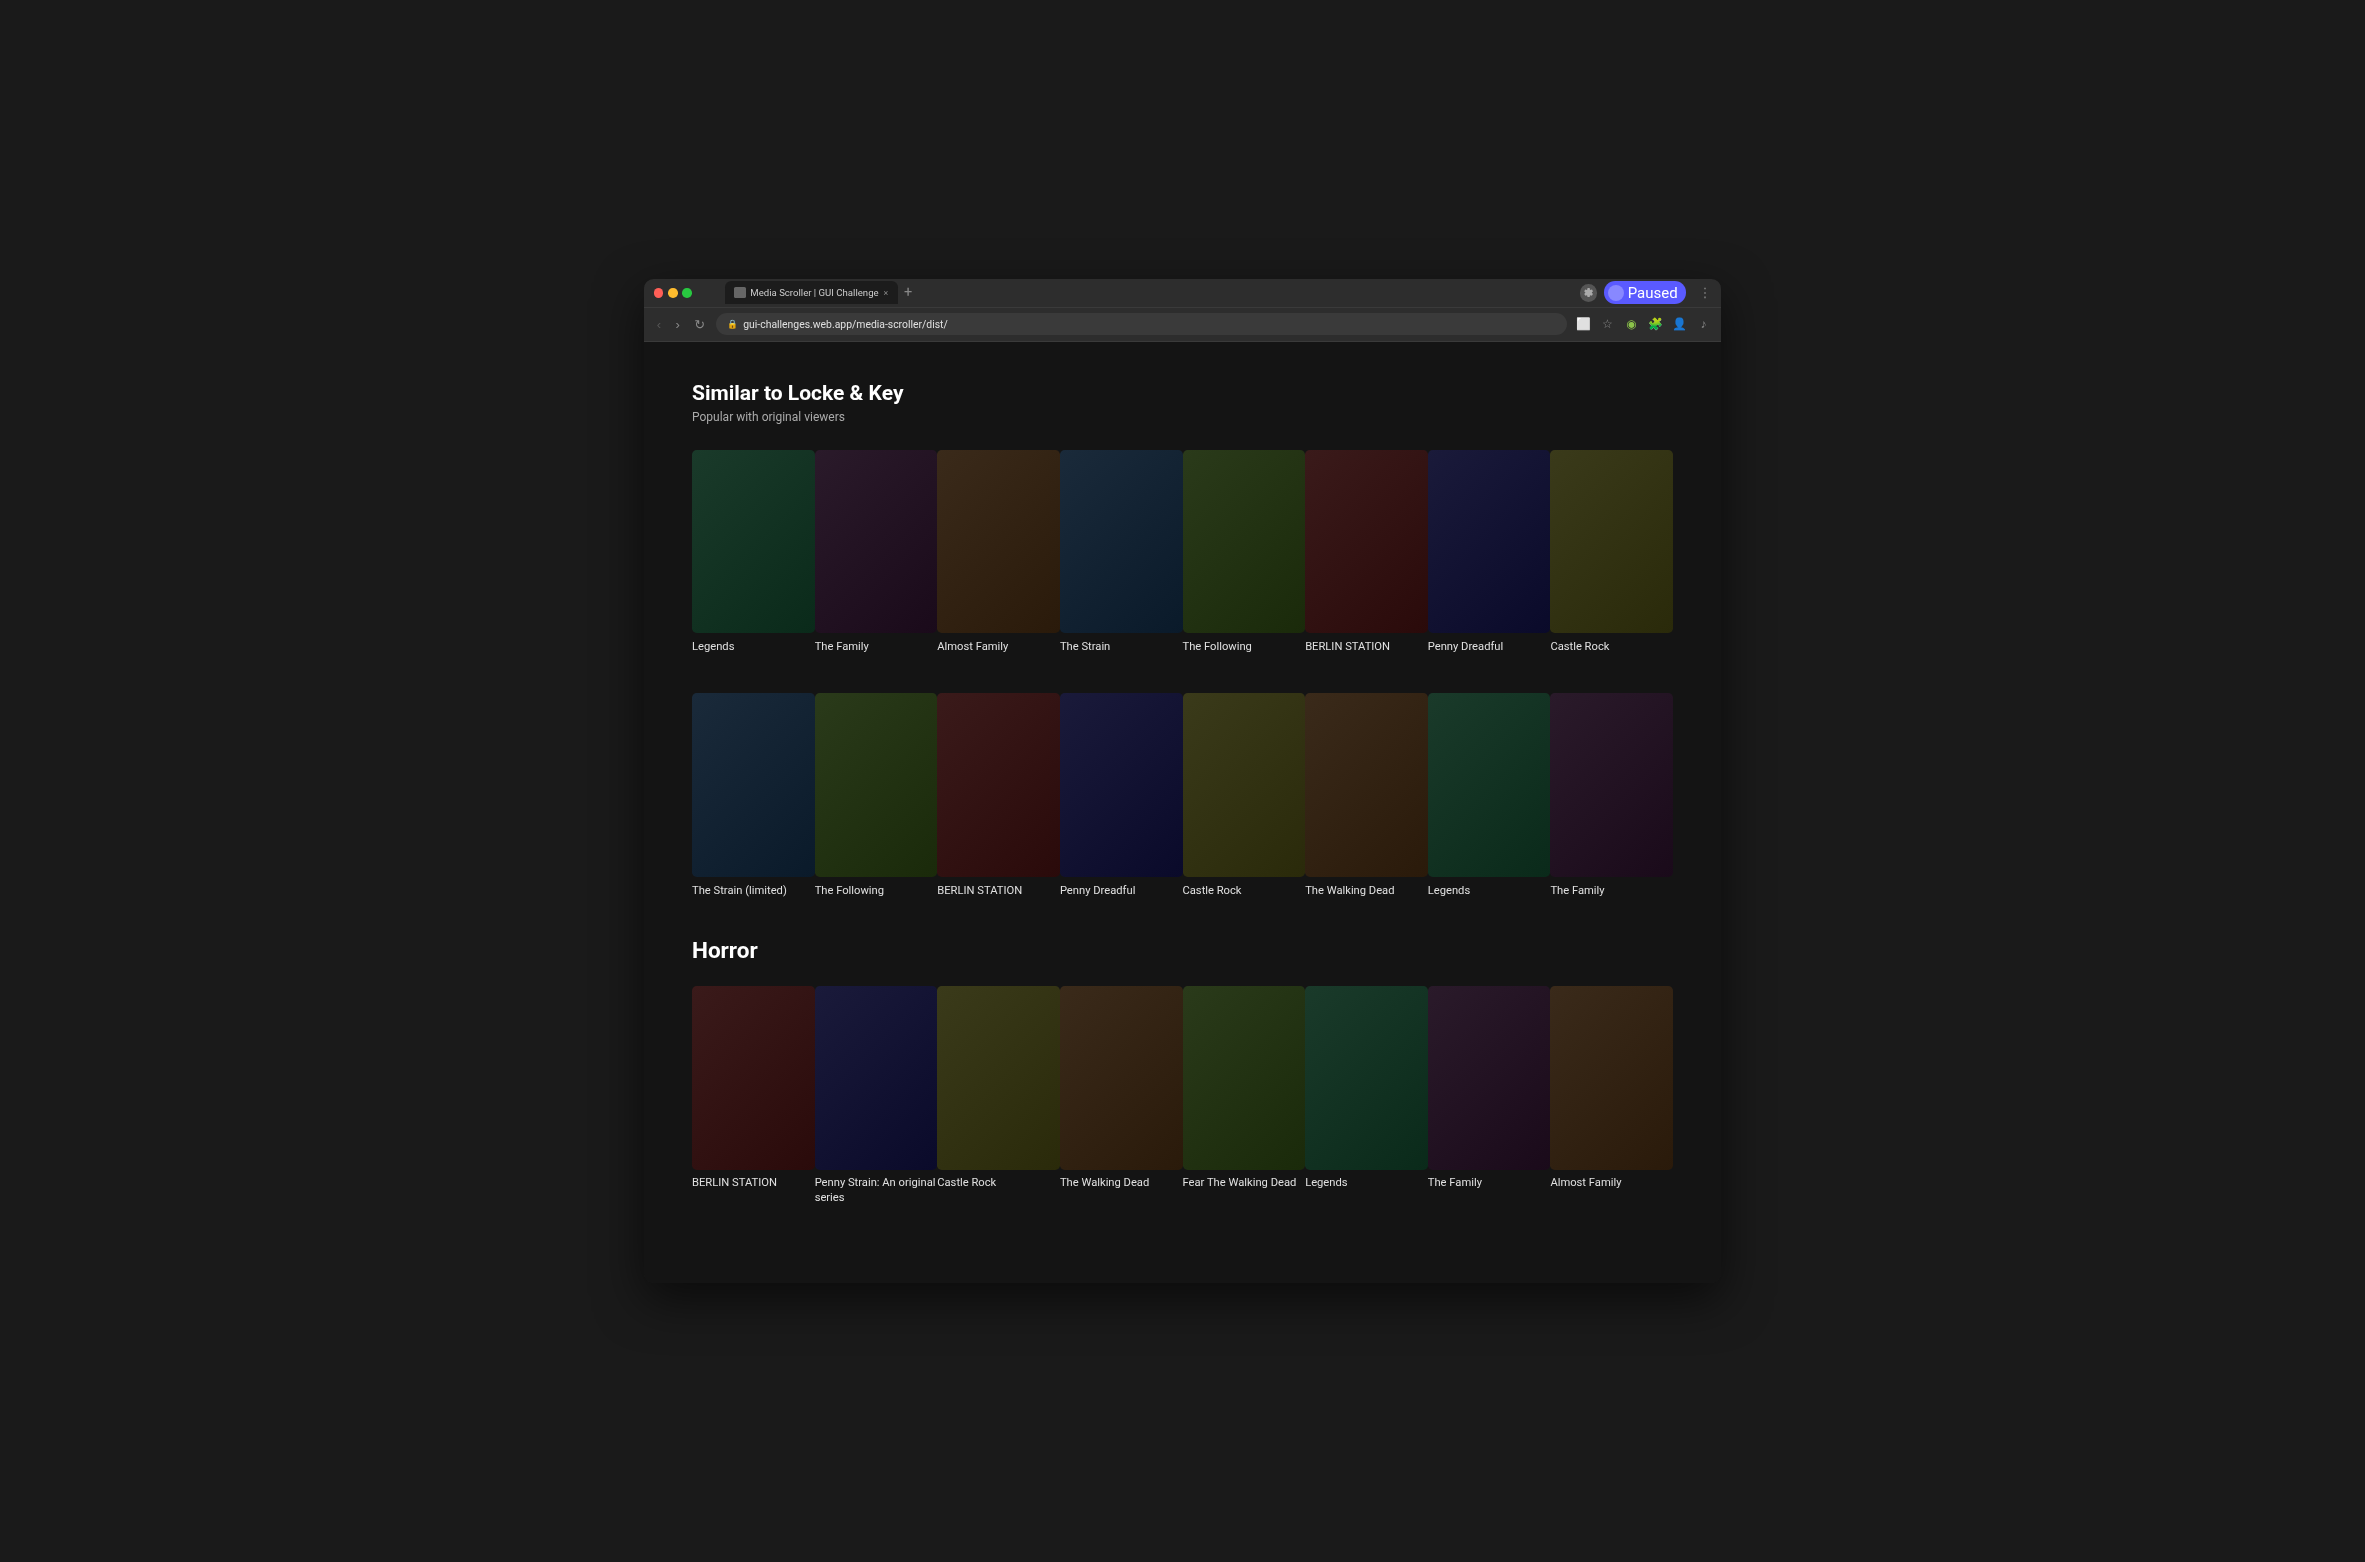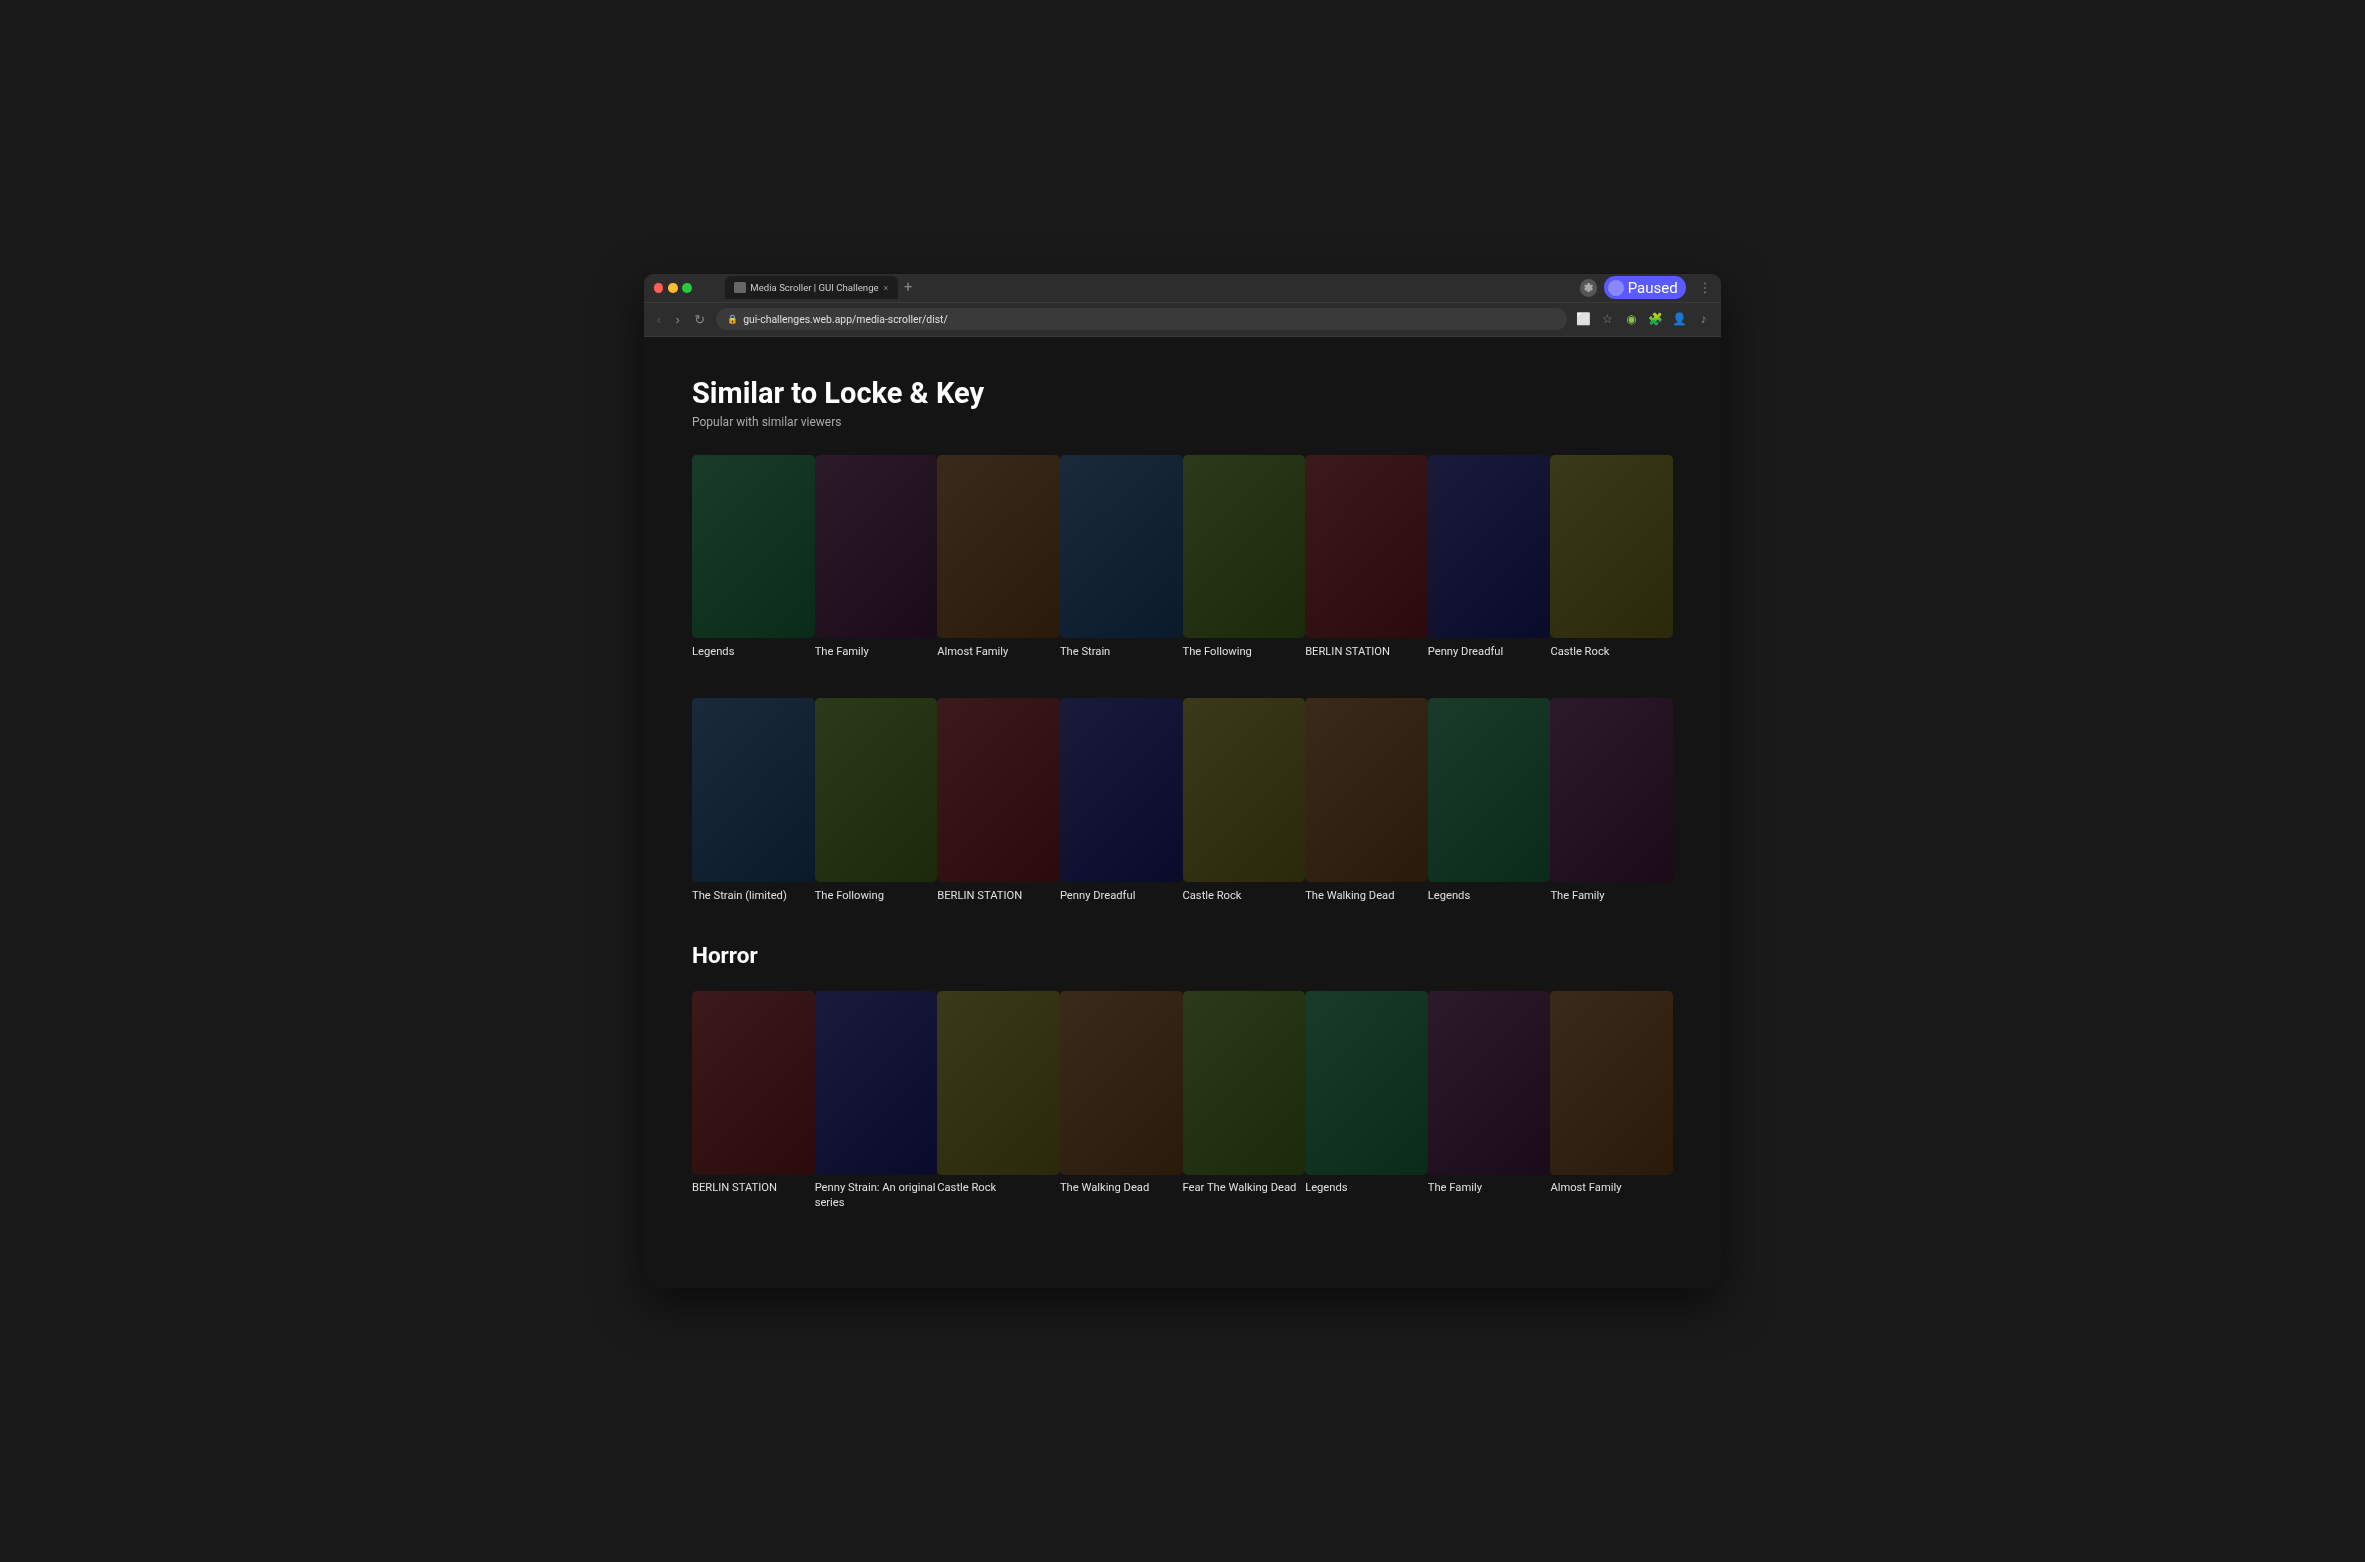--- a/index.html
+++ b/index.html
@@ -191,21 +191,21 @@
       padding: 39px 48px;
       min-height: 643px;
       overflow-y: auto;
     }
 
     .section {
       margin-bottom: 39px;
     }
 
     .section-title {
-      font-size: 29px;
+      font-size: 21px;
       font-weight: 700;
       color: #ffffff;
       margin-bottom: 4.8px;
     }
 
     .section-subtitle {
       font-size: 12px;
       color: #aaaaaa;
       margin-bottom: 26px;
     }
@@ -306,21 +306,21 @@
       <span class="toolbar-icon">🧩</span>
       <span class="toolbar-icon">👤</span>
       <span class="toolbar-icon">♪</span>
     </div>
   </div>
 
   <div class="page-content">
 
   <div class="section">
         <div class="section-title">Similar to Locke &amp; Key</div>
-        <div class="section-subtitle">Popular with similar viewers</div>
+        <div class="section-subtitle">Popular with original viewers</div>
         <div class="media-grid">
           <div class="media-item">
             <div class="media-thumbnail thumb-1"></div>
             <div class="media-title">Legends</div>
           </div>
           <div class="media-item">
             <div class="media-thumbnail thumb-2"></div>
             <div class="media-title">The Family</div>
           </div>
           <div class="media-item">

